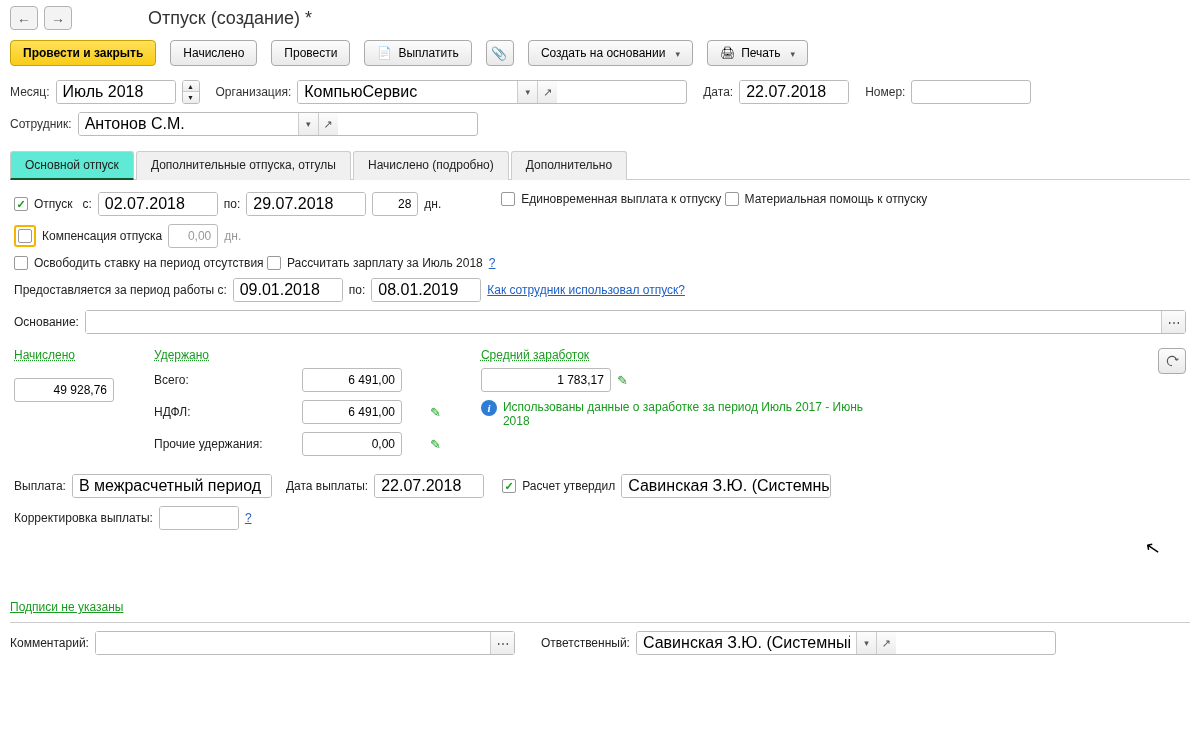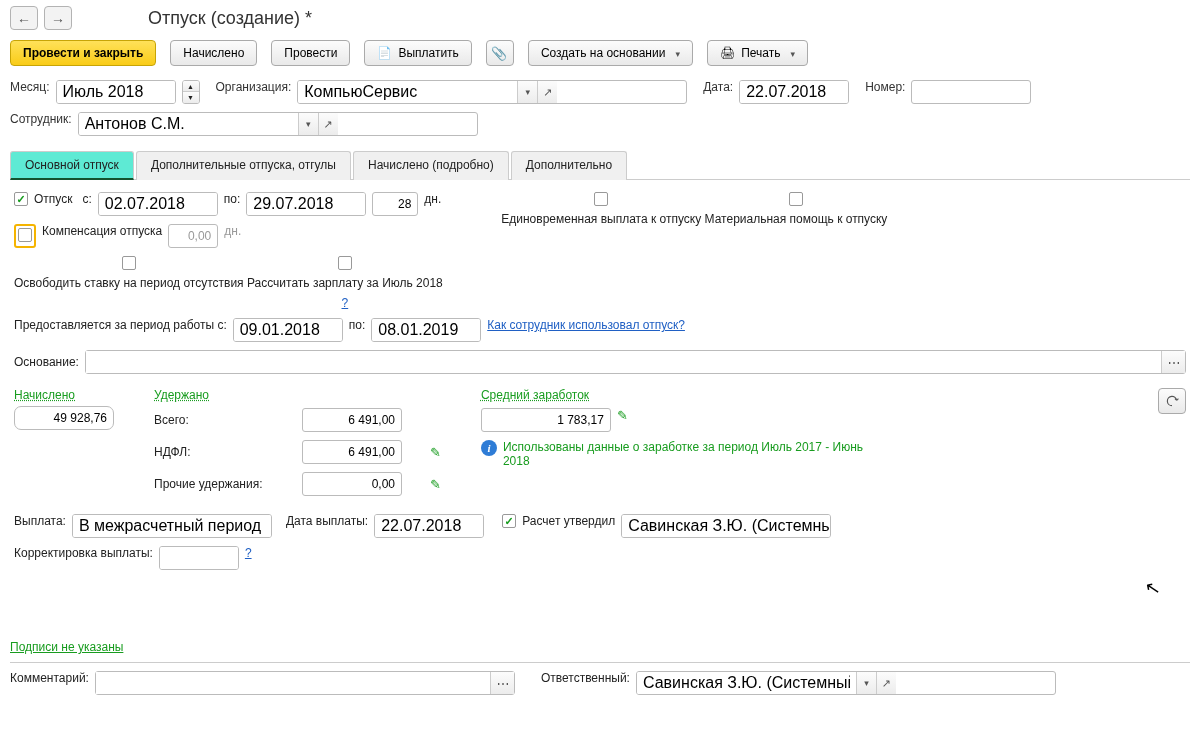--- a/index.html
+++ b/index.html
@@ -41,21 +41,21 @@
   }
   .btn .caret::after { content: "▾"; font-size: 9px; margin-left: 4px; color:#555;}
   .icon-box {
     width: 28px; height: 26px;
     border: 1px solid #aaa;
     background: linear-gradient(#fcfcfc,#e9e9e9);
     border-radius: 4px;
     display: flex; align-items: center; justify-content: center;
     cursor: pointer;
   }
-  .row { display: flex; gap: 6px; margin-bottom: 8px; flex-wrap: nowrap;}
+  .row { display: flex; align-items: center; gap: 6px; margin-bottom: 8px; flex-wrap: nowrap;}
   .lbl { color: #333; }
   .input {
     border: 1px solid #bbb;
     border-radius: 3px;
     height: 24px;
     padding: 0 6px;
     font-size: 12px;
     background: #fff;
     display: flex; align-items: center;
   }
@@ -75,21 +75,21 @@
     background: #f0f0f0;
     margin-right: 2px;
     border-radius: 3px 3px 0 0;
     cursor: pointer;
     font-size: 12px;
     position: relative;
     top: 1px;
   }
   .tab.active { background: #5eead4; border-bottom: 2px solid #14532d; }
   .content { padding: 0 4px; }
-  .chk { display: inline-flex; align-items: center; gap: 6px; flex-direction: column; }
+  .chk { display: inline-flex; align-items: center; gap: 6px; }
   .fake-chk {
     width: 14px; height: 14px; border: 1px solid #999; border-radius:2px;
     display:inline-flex; align-items:center; justify-content:center;
     font-size:11px; color: #189c1f; font-weight:bold;
   }
   .highlight-box { border: 2px solid #f5b400; border-radius: 3px; padding: 2px; display:inline-flex;}
   .green-link { color: #189c1f; text-decoration: underline; cursor:pointer;}
   .blue-link { color: #2060c4; text-decoration: underline; cursor:pointer;}
   .totals { display: flex; gap: 40px; align-items: flex-start; margin-top: 14px; }
   .green-lbl { color: #189c1f; text-decoration: underline dotted; cursor:pointer; font-size:12px;}
@@ -284,21 +284,21 @@
   <div class="reason-input">
     <input style="">
     <div class="part open-icon" style="border-left:1px solid #ccc;width:24px;display:flex;align-items:center;justify-content:center;background:linear-gradient(#fcfcfc,#ececec);"></div>
   </div>
 </div>
 
 
 <div class="totals">
   <div>
     <div class="green-lbl">Начислено</div>
-    <div class="input num-input" style="margin-top:4px;width:100px;border-radius:7px;">
+    <div class="input num-input" style="margin-top:16px;width:100px;">
           <input style="text-align: right;" value="49 928,76">
         </div>
   </div>
   <div>
     <div class="green-lbl">Удержано</div>
     <div class="deduct-grid" style="margin-top:6px;">
       <span>Всего:</span>
       <div class="input num-input">
             <input style="text-align: right;" value="6 491,00">
           </div>

